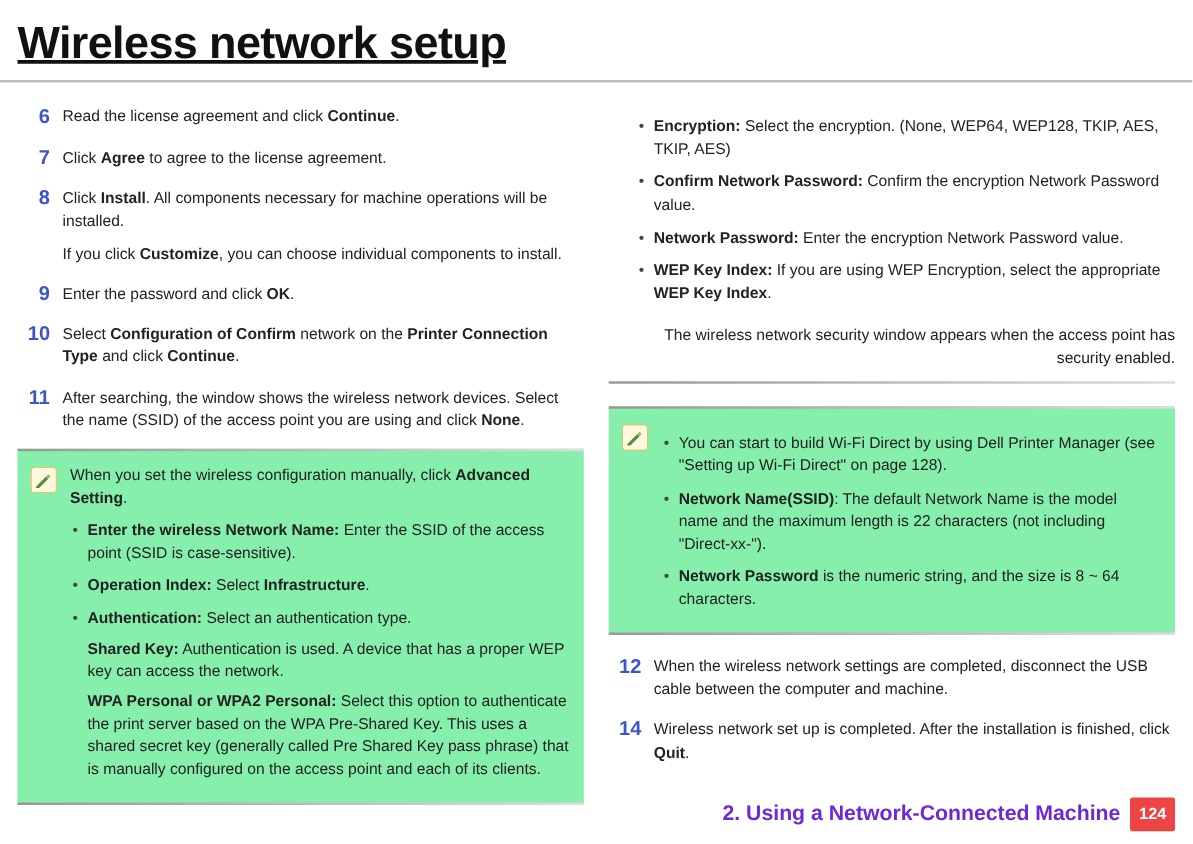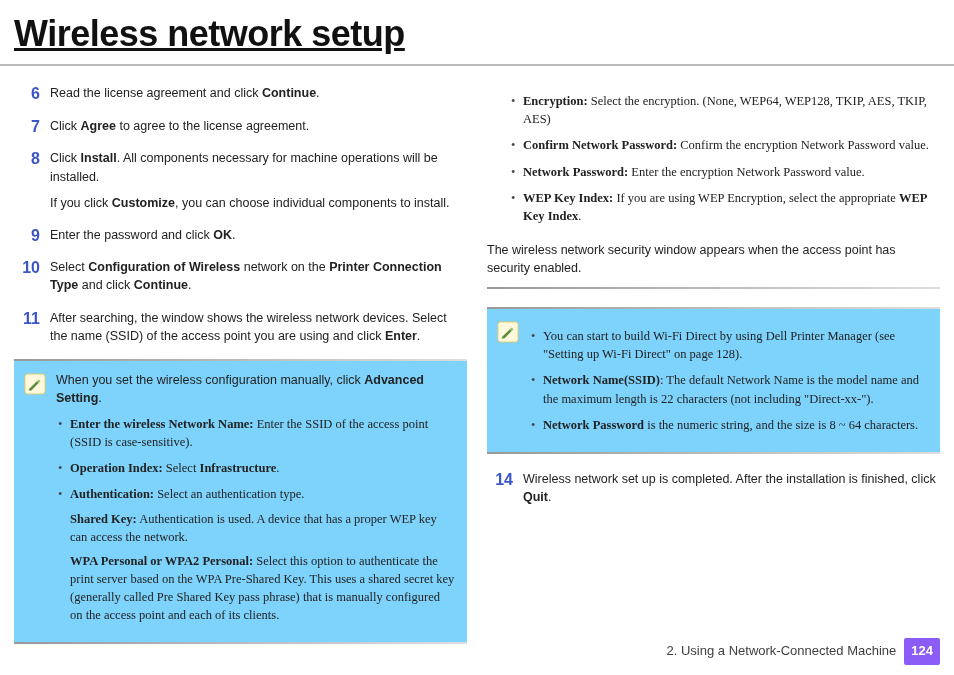--- a/index.html
+++ b/index.html
@@ -42,42 +42,42 @@
     line-height: 1.1;
     padding-top: 1px;
   }
   .step-body { flex: 1; }
   .step-body p { margin-bottom: 8px; }
   .step-body p:last-child { margin-bottom: 0; }
   b { font-weight: 700; }
   .note-box {
     margin: 10px 0 14px 0;
     padding: 12px 12px 12px 10px;
-    background: #7dd3fc;
+    background: #86efac;
     position: relative;
   }
   .note-box::before,
   .note-box::after {
     content: "";
     position: absolute;
     left: 0; right: 0;
     height: 2px;
     background: linear-gradient(to right, #999, #ddd);
   }
   .note-box::before { top: 0; }
   .note-box::after { bottom: 0; }
   .note-inner { display: flex; gap: 10px; }
   .note-icon {
     flex: 0 0 22px;
     height: 22px;
     margin-top: 2px;
   }
   .note-icon svg { width: 22px; height: 22px; }
   .note-content { flex: 1; }
-  .bullet-list { list-style: none; padding: 0; margin-top: 8px; font-family: Liberation Serif, serif; }
+  .bullet-list { list-style: none; padding: 0; margin-top: 8px; }
   .bullet-list li {
     position: relative;
     padding-left: 14px;
     margin-bottom: 8px;
   }
   .bullet-list li::before {
     content: "•";
     position: absolute;
     left: 2px;
     top: 0;
@@ -87,33 +87,33 @@
   .bullet-sub p { margin-bottom: 6px; }
   .footer {
     position: absolute;
     bottom: 10px;
     right: 14px;
     display: flex;
     align-items: center;
     gap: 8px;
   }
   .footer-text {
-    color: #404040;
-    font-weight: 400;
-    font-size: 13px;
+    color: #6d28d9;
+    font-weight: 700;
+    font-size: 17px;
   }
   .page-badge {
-    background: #8b5cf6;
+    background: #ef4444;
     color: #fff;
     font-weight: 700;
     font-size: 13px;
     padding: 4px 7px;
     border-radius: 2px;
   }
-  .plain-para { margin: 16px 0 10px 0; }
+  .plain-para { margin: 16px 0 10px 0; text-align: right; }
 </style>
 </head>
 <body>
 
 <h1 class="page-title">Wireless network setup</h1>
 
 <div class="columns">
 
   <div class="col">
     <div id="left-steps">
@@ -138,27 +138,27 @@
         </div>
         <div class="step-row">
           <div class="step-num">9</div>
           <div class="step-body">
             <p>Enter the password and click <b>OK</b>.</p>
           </div>
         </div>
         <div class="step-row">
           <div class="step-num">10</div>
           <div class="step-body">
-            <p>Select <b>Configuration of Wireless</b> network on the <b>Printer Connection Type</b> and click <b>Continue</b>.</p>
+            <p>Select <b>Configuration of Confirm</b> network on the <b>Printer Connection Type</b> and click <b>Continue</b>.</p>
           </div>
         </div>
         <div class="step-row">
           <div class="step-num">11</div>
           <div class="step-body">
-            <p>After searching, the window shows the wireless network devices. Select the name (SSID) of the access point you are using and click <b>Enter</b>.</p>
+            <p>After searching, the window shows the wireless network devices. Select the name (SSID) of the access point you are using and click <b>None</b>.</p>
           </div>
         </div>
       </div>
 
     <div class="note-box">
       <div class="note-inner">
         <div class="note-icon">
           <svg viewBox="0 0 24 24">
               <rect x="1" y="1" width="22" height="22" rx="3" fill="#fff8dc" stroke="#d9c96b"></rect>
               <path d="M6 17 L14 9 L16 11 L8 19 L5 19 Z" fill="#5b8e3e"></path>
@@ -204,20 +204,26 @@
               <li><span>You can start to build Wi-Fi Direct by using Dell Printer Manager (see "Setting up Wi-Fi Direct" on page 128).</span></li>
               <li><span><b>Network Name(SSID)</b>: The default Network Name is the model name and the maximum length is 22 characters (not including "Direct-xx-").</span></li>
               <li><span><b>Network Password</b> is the numeric string, and the size is 8 ~ 64 characters.</span></li>
             </ul>
         </div>
       </div>
     </div>
 
     <div id="right-steps" style="margin-top:16px;">
         <div class="step-row">
+          <div class="step-num">12</div>
+          <div class="step-body">
+            <p>When the wireless network settings are completed, disconnect the USB cable between the computer and machine.</p>
+          </div>
+        </div>
+        <div class="step-row">
           <div class="step-num">14</div>
           <div class="step-body">
             <p>Wireless network set up is completed. After the installation is finished, click <b>Quit</b>.</p>
           </div>
         </div>
       </div>
   </div>
 </div>
 
 <div class="footer">

